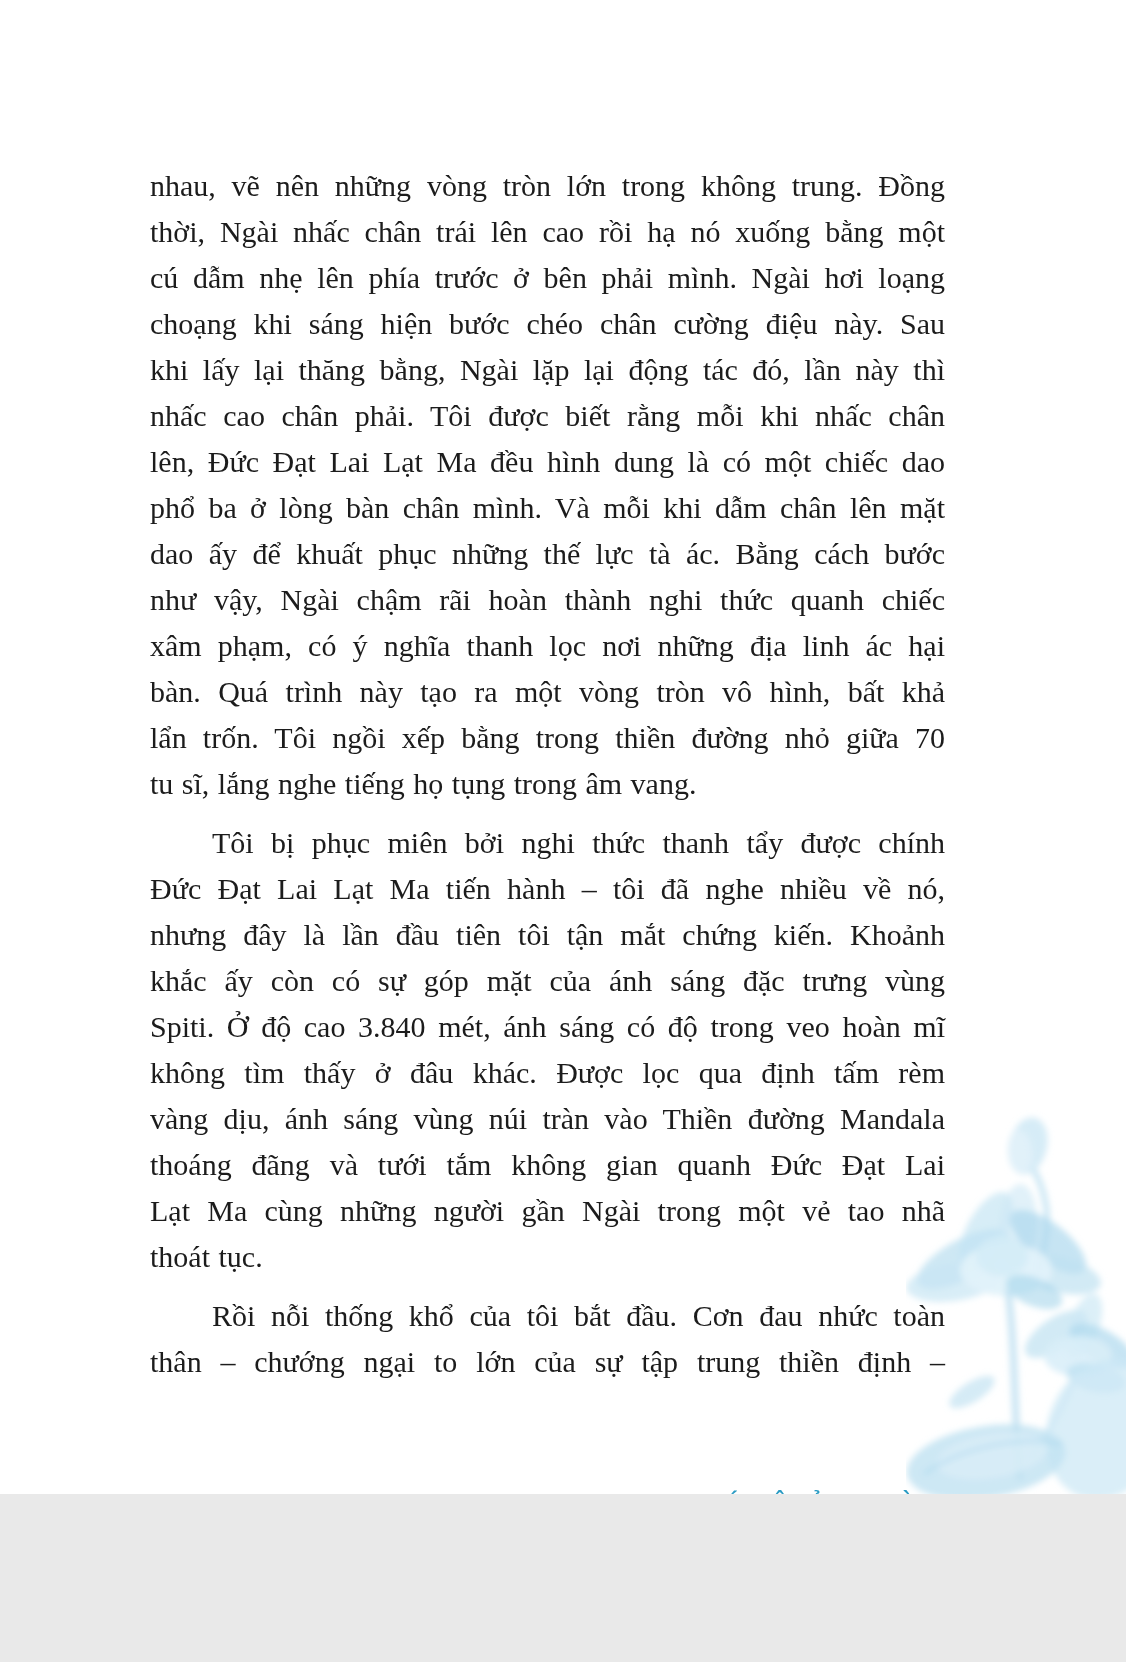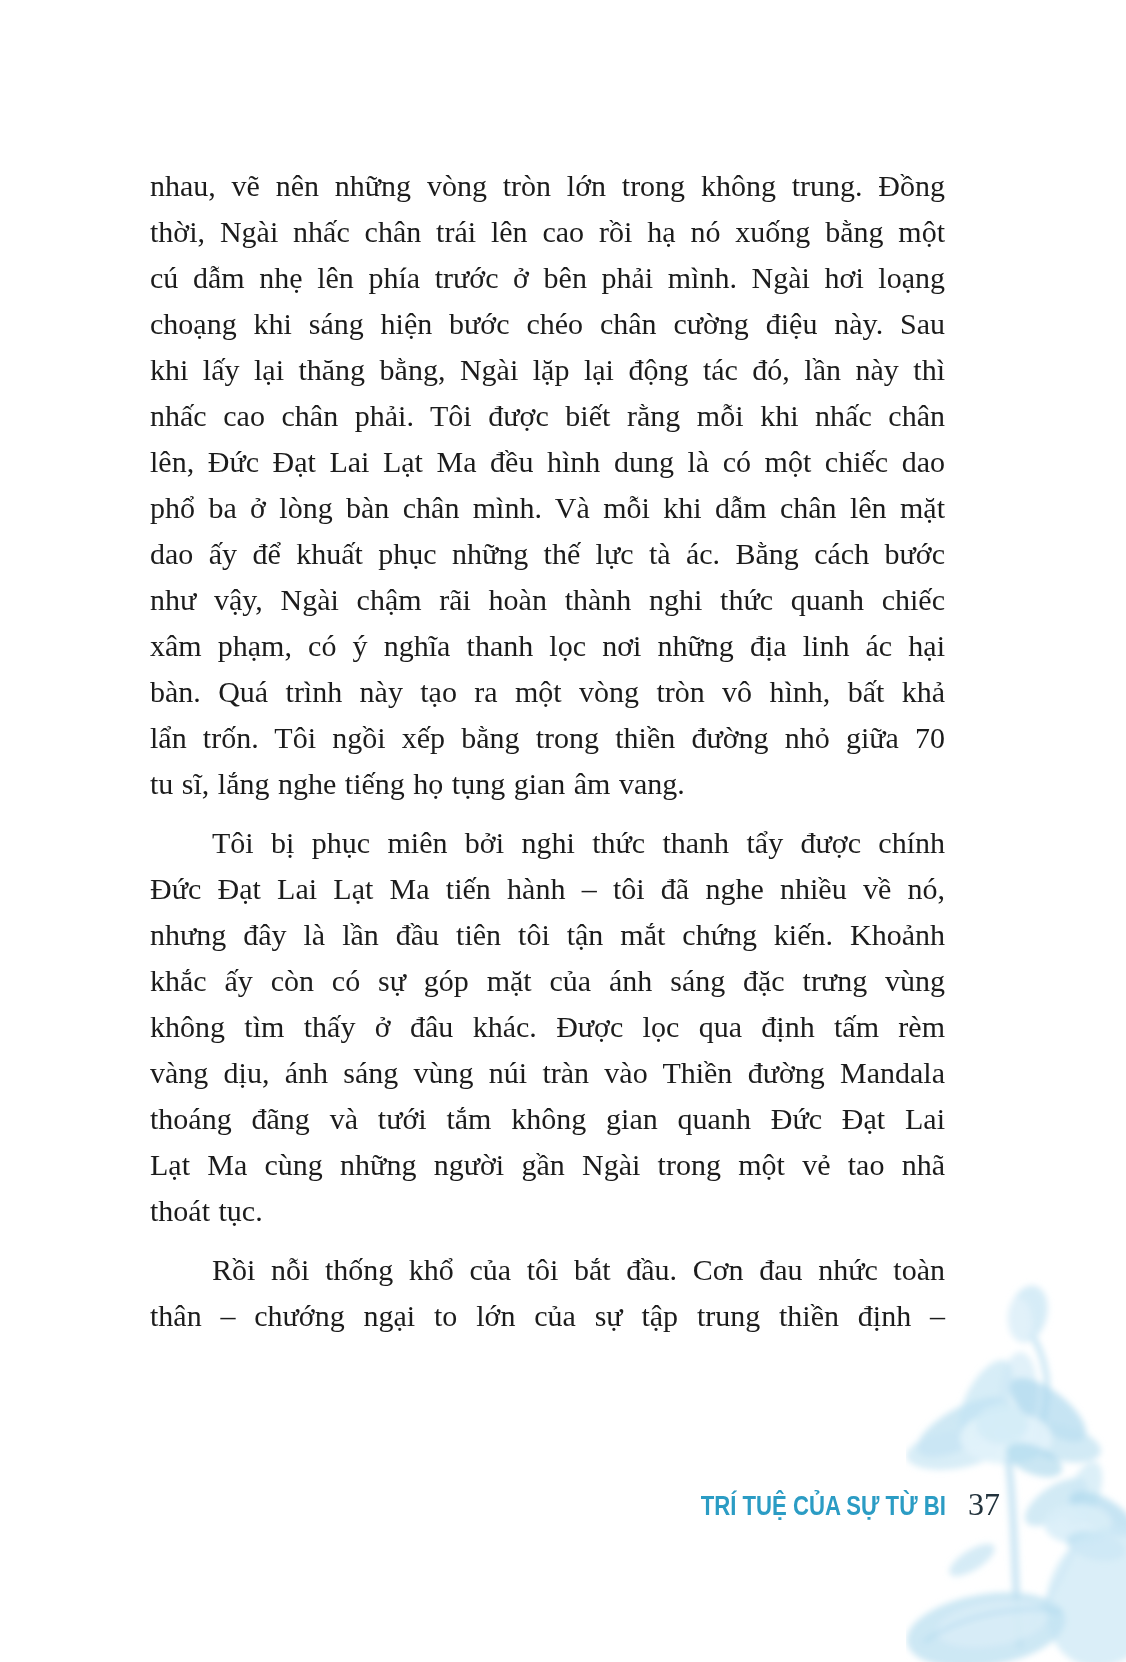--- a/index.html
+++ b/index.html
@@ -3,21 +3,21 @@
 <meta charset="utf-8">
 <style>
   html, body {
     margin: 0;
     padding: 0;
     background: #e9e9e9;
   }
   .page {
     position: relative;
     width: 1126px;
-    height: 1662px;
+    height: 1494px;
     margin: 0 auto;
     background: #ffffff;
     overflow: hidden;
     font-family: "Liberation Serif", "DejaVu Serif", serif;
   }
   .body-text {
     position: absolute;
     left: 150px;
     top: 163px;
     width: 795px;
@@ -85,27 +85,28 @@
         <div class="line">choạng khi sáng hiện bước chéo chân cường điệu này. Sau</div>
         <div class="line">khi lấy lại thăng bằng, Ngài lặp lại động tác đó, lần này thì</div>
         <div class="line">nhấc cao chân phải. Tôi được biết rằng mỗi khi nhấc chân</div>
         <div class="line">lên, Đức Đạt Lai Lạt Ma đều hình dung là có một chiếc dao</div>
         <div class="line">phổ ba ở lòng bàn chân mình. Và mỗi khi dẫm chân lên mặt</div>
         <div class="line">dao ấy để khuất phục những thế lực tà ác. Bằng cách bước</div>
         <div class="line">như vậy, Ngài chậm rãi hoàn thành nghi thức quanh chiếc</div>
         <div class="line">xâm phạm, có ý nghĩa thanh lọc nơi những địa linh ác hại</div>
         <div class="line">bàn. Quá trình này tạo ra một vòng tròn vô hình, bất khả</div>
         <div class="line">lẩn trốn. Tôi ngồi xếp bằng trong thiền đường nhỏ giữa 70</div>
-        <div class="line flush">tu sĩ, lắng nghe tiếng họ tụng gian âm vang.</div>
+        <div class="line flush">tu sĩ, lắng nghe tiếng họ tụng trong âm vang.</div>
       </div>
     <div class="para indent">
         <div class="line">Tôi bị phục miên bởi nghi thức thanh tẩy được chính</div>
         <div class="line">Đức Đạt Lai Lạt Ma tiến hành – tôi đã nghe nhiều về nó,</div>
         <div class="line">nhưng đây là lần đầu tiên tôi tận mắt chứng kiến. Khoảnh</div>
         <div class="line">khắc ấy còn có sự góp mặt của ánh sáng đặc trưng vùng</div>
+        <div class="line">Spiti. Ở độ cao 3.840 mét, ánh sáng có độ trong veo hoàn mĩ</div>
         <div class="line">không tìm thấy ở đâu khác. Được lọc qua định tấm rèm</div>
         <div class="line">vàng dịu, ánh sáng vùng núi tràn vào Thiền đường Mandala</div>
         <div class="line">thoáng đãng và tưới tắm không gian quanh Đức Đạt Lai</div>
         <div class="line">Lạt Ma cùng những người gần Ngài trong một vẻ tao nhã</div>
         <div class="line flush">thoát tục.</div>
       </div>
     <div class="para indent">
         <div class="line">Rồi nỗi thống khổ của tôi bắt đầu. Cơn đau nhức toàn</div>
         <div class="line">thân – chướng ngại to lớn của sự tập trung thiền định –</div>
       </div>

